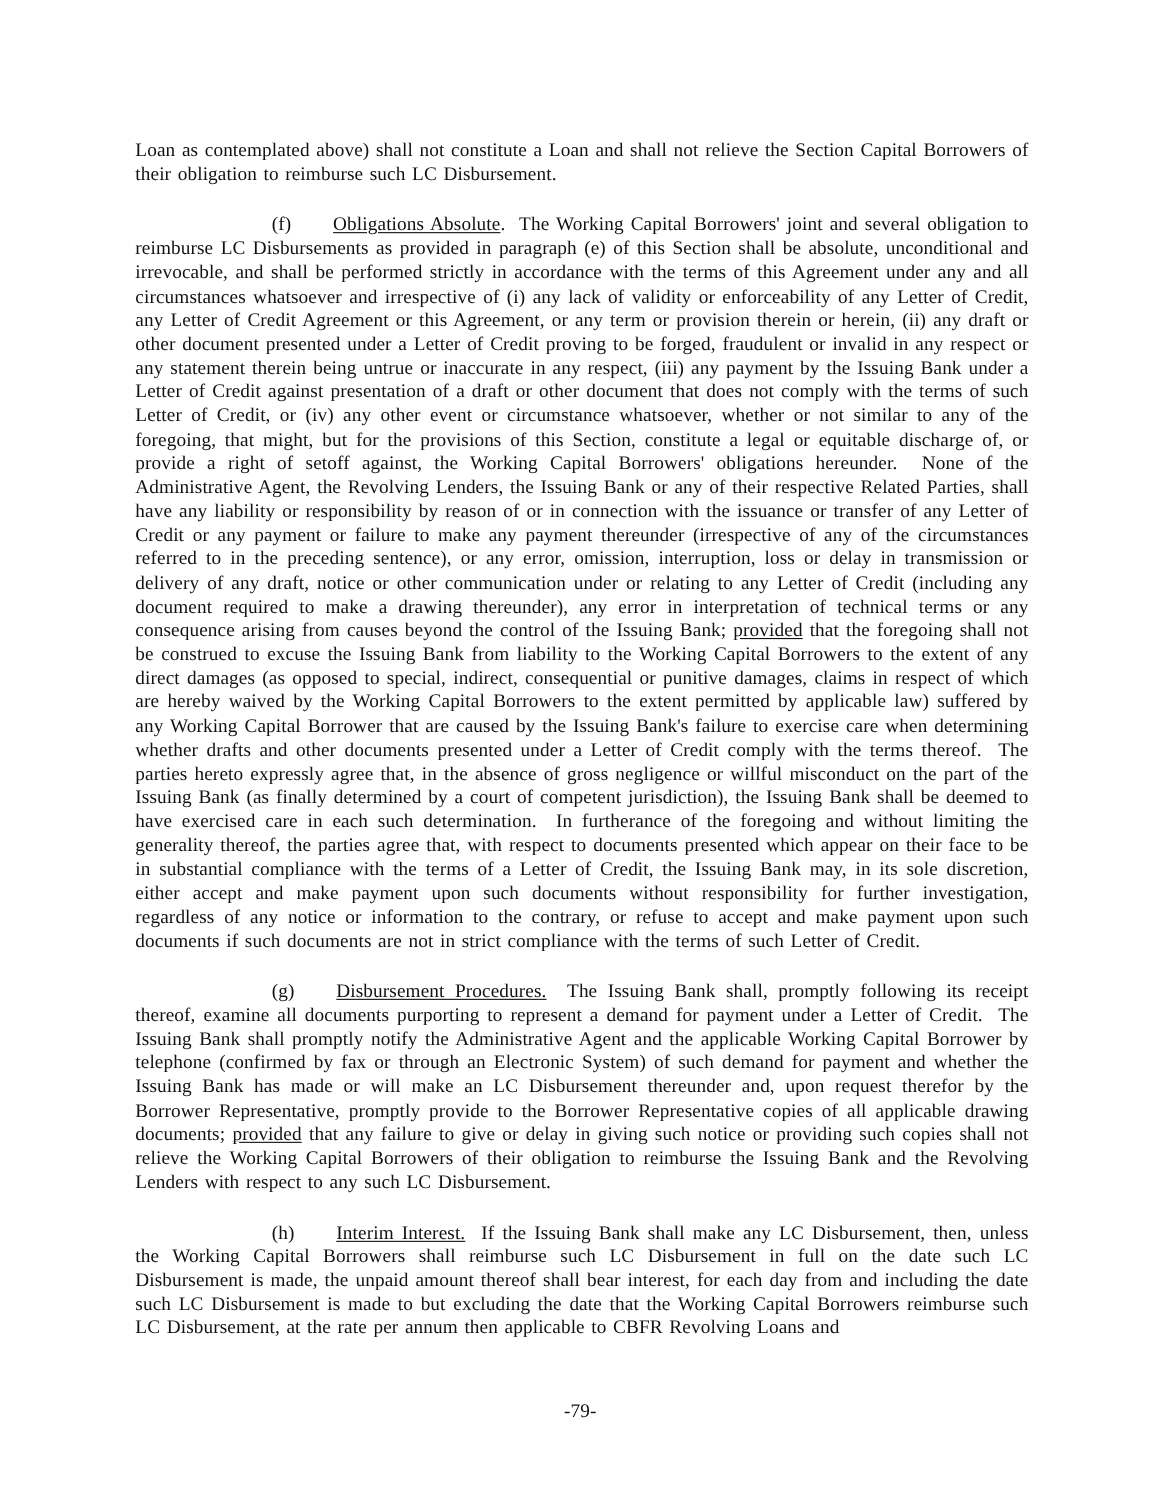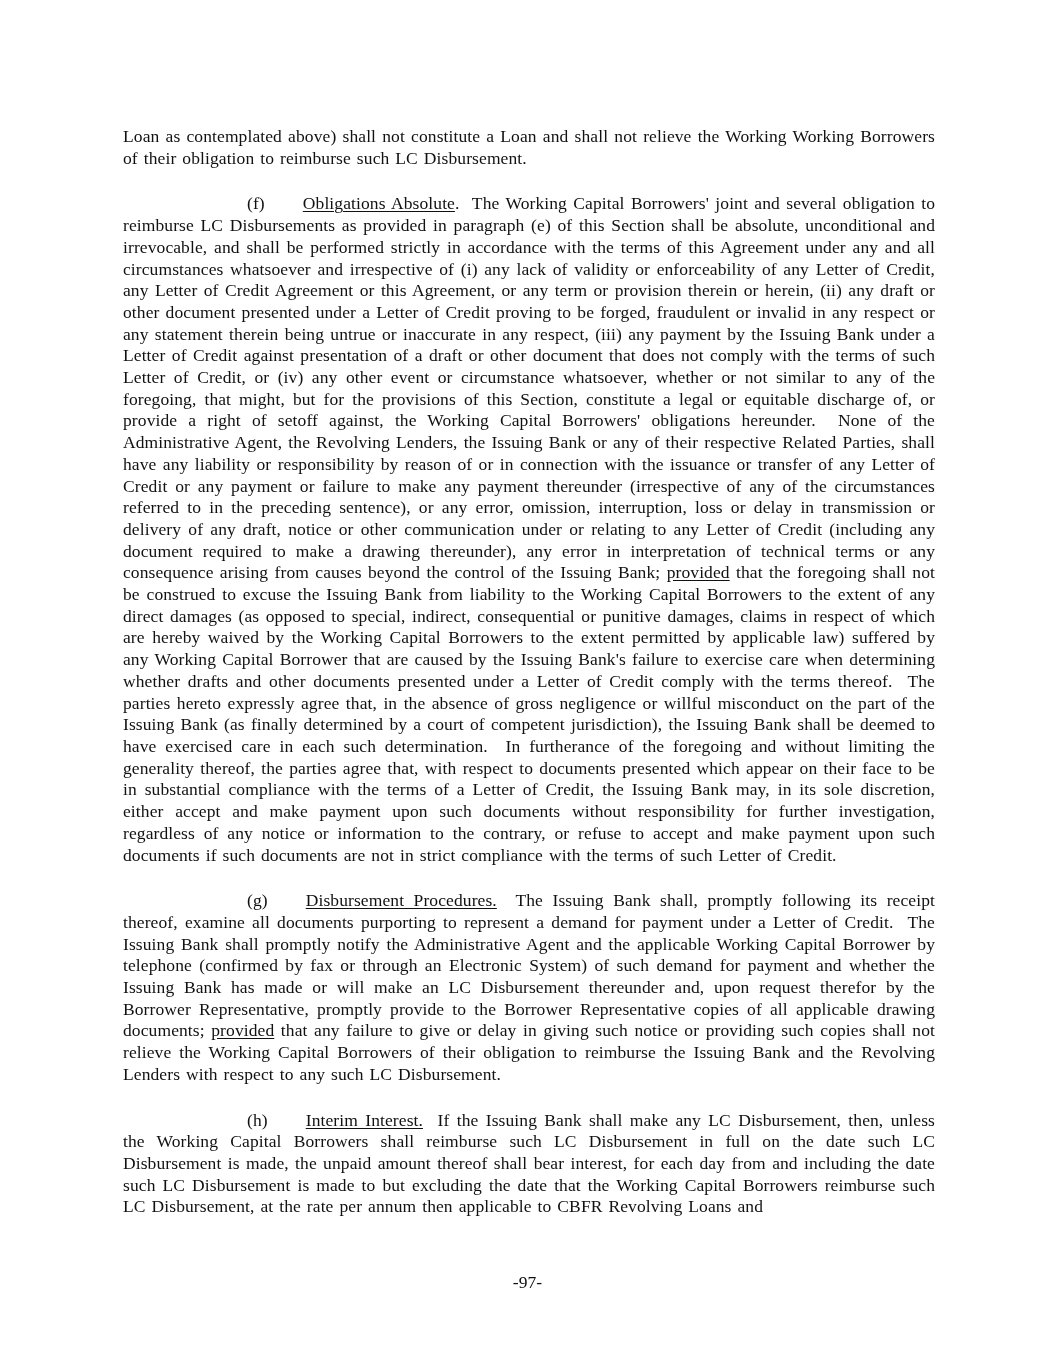--- a/index.html
+++ b/index.html
@@ -45,19 +45,19 @@
     width: 1055px;
     text-align: center;
     text-indent: 0;
   }
 </style>
 </head>
 <body>
 
 <div class="page">
   <div class="doc-body">
-      <p class="para"><span>Loan as contemplated above) shall not constitute a Loan and shall not relieve the Working Working Borrowers of their obligation to reimburse such LC Disbursement.</span></p>
+      <p class="para"><span>Loan as contemplated above) shall not constitute a Loan and shall not relieve the Section Capital Borrowers of their obligation to reimburse such LC Disbursement.</span></p>
       <p class="para indent"><span>(f)</span><span class="tab"></span><span class="u">Obligations Absolute</span><span>.&nbsp; The Working Capital Borrowers' joint and several obligation to reimburse LC Disbursements as provided in paragraph (e) of this Section shall be absolute, unconditional and irrevocable, and shall be performed strictly in accordance with the terms of this Agreement under any and all circumstances whatsoever and irrespective of (i) any lack of validity or enforceability of any Letter of Credit, any Letter of Credit Agreement or this Agreement, or any term or provision therein or herein, (ii) any draft or other document presented under a Letter of Credit proving to be forged, fraudulent or invalid in any respect or any statement therein being untrue or inaccurate in any respect, (iii) any payment by the Issuing Bank under a Letter of Credit against presentation of a draft or other document that does not comply with the terms of such Letter of Credit, or (iv) any other event or circumstance whatsoever, whether or not similar to any of the foregoing, that might, but for the provisions of this Section, constitute a legal or equitable discharge of, or provide a right of setoff against, the Working Capital Borrowers' obligations hereunder.&nbsp; None of the Administrative Agent, the Revolving Lenders, the Issuing Bank or any of their respective Related Parties, shall have any liability or responsibility by reason of or in connection with the issuance or transfer of any Letter of Credit or any payment or failure to make any payment thereunder (irrespective of any of the circumstances referred to in the preceding sentence), or any error, omission, interruption, loss or delay in transmission or delivery of any draft, notice or other communication under or relating to any Letter of Credit (including any document required to make a drawing thereunder), any error in interpretation of technical terms or any consequence arising from causes beyond the control of the Issuing Bank; </span><span class="u">provided</span><span> that the foregoing shall not be construed to excuse the Issuing Bank from liability to the Working Capital Borrowers to the extent of any direct damages (as opposed to special, indirect, consequential or punitive damages, claims in respect of which are hereby waived by the Working Capital Borrowers to the extent permitted by applicable law) suffered by any Working Capital Borrower that are caused by the Issuing Bank's failure to exercise care when determining whether drafts and other documents presented under a Letter of Credit comply with the terms thereof.&nbsp; The parties hereto expressly agree that, in the absence of gross negligence or willful misconduct on the part of the Issuing Bank (as finally determined by a court of competent jurisdiction), the Issuing Bank shall be deemed to have exercised care in each such determination.&nbsp; In furtherance of the foregoing and without limiting the generality thereof, the parties agree that, with respect to documents presented which appear on their face to be in substantial compliance with the terms of a Letter of Credit, the Issuing Bank may, in its sole discretion, either accept and make payment upon such documents without responsibility for further investigation, regardless of any notice or information to the contrary, or refuse to accept and make payment upon such documents if such documents are not in strict compliance with the terms of such Letter of Credit.</span></p>
       <p class="para indent"><span>(g)</span><span class="tab"></span><span class="u">Disbursement Procedures.</span><span>&nbsp; The Issuing Bank shall, promptly following its receipt thereof, examine all documents purporting to represent a demand for payment under a Letter of Credit.&nbsp; The Issuing Bank shall promptly notify the Administrative Agent and the applicable Working Capital Borrower by telephone (confirmed by fax or through an Electronic System) of such demand for payment and whether the Issuing Bank has made or will make an LC Disbursement thereunder and, upon request therefor by the Borrower Representative, promptly provide to the Borrower Representative copies of all applicable drawing documents; </span><span class="u">provided</span><span> that any failure to give or delay in giving such notice or providing such copies shall not relieve the Working Capital Borrowers of their obligation to reimburse the Issuing Bank and the Revolving Lenders with respect to any such LC Disbursement.</span></p>
       <p class="para indent"><span>(h)</span><span class="tab"></span><span class="u">Interim Interest.</span><span>&nbsp; If the Issuing Bank shall make any LC Disbursement, then, unless the Working Capital Borrowers shall reimburse such LC Disbursement in full on the date such LC Disbursement is made, the unpaid amount thereof shall bear interest, for each day from and including the date such LC Disbursement is made to but excluding the date that the Working Capital Borrowers reimburse such LC Disbursement, at the rate per annum then applicable to CBFR Revolving Loans and</span></p>
     </div>
-  <div class="footer">-97-</div>
+  <div class="footer">-79-</div>
 </div>
 
 </body></html>

